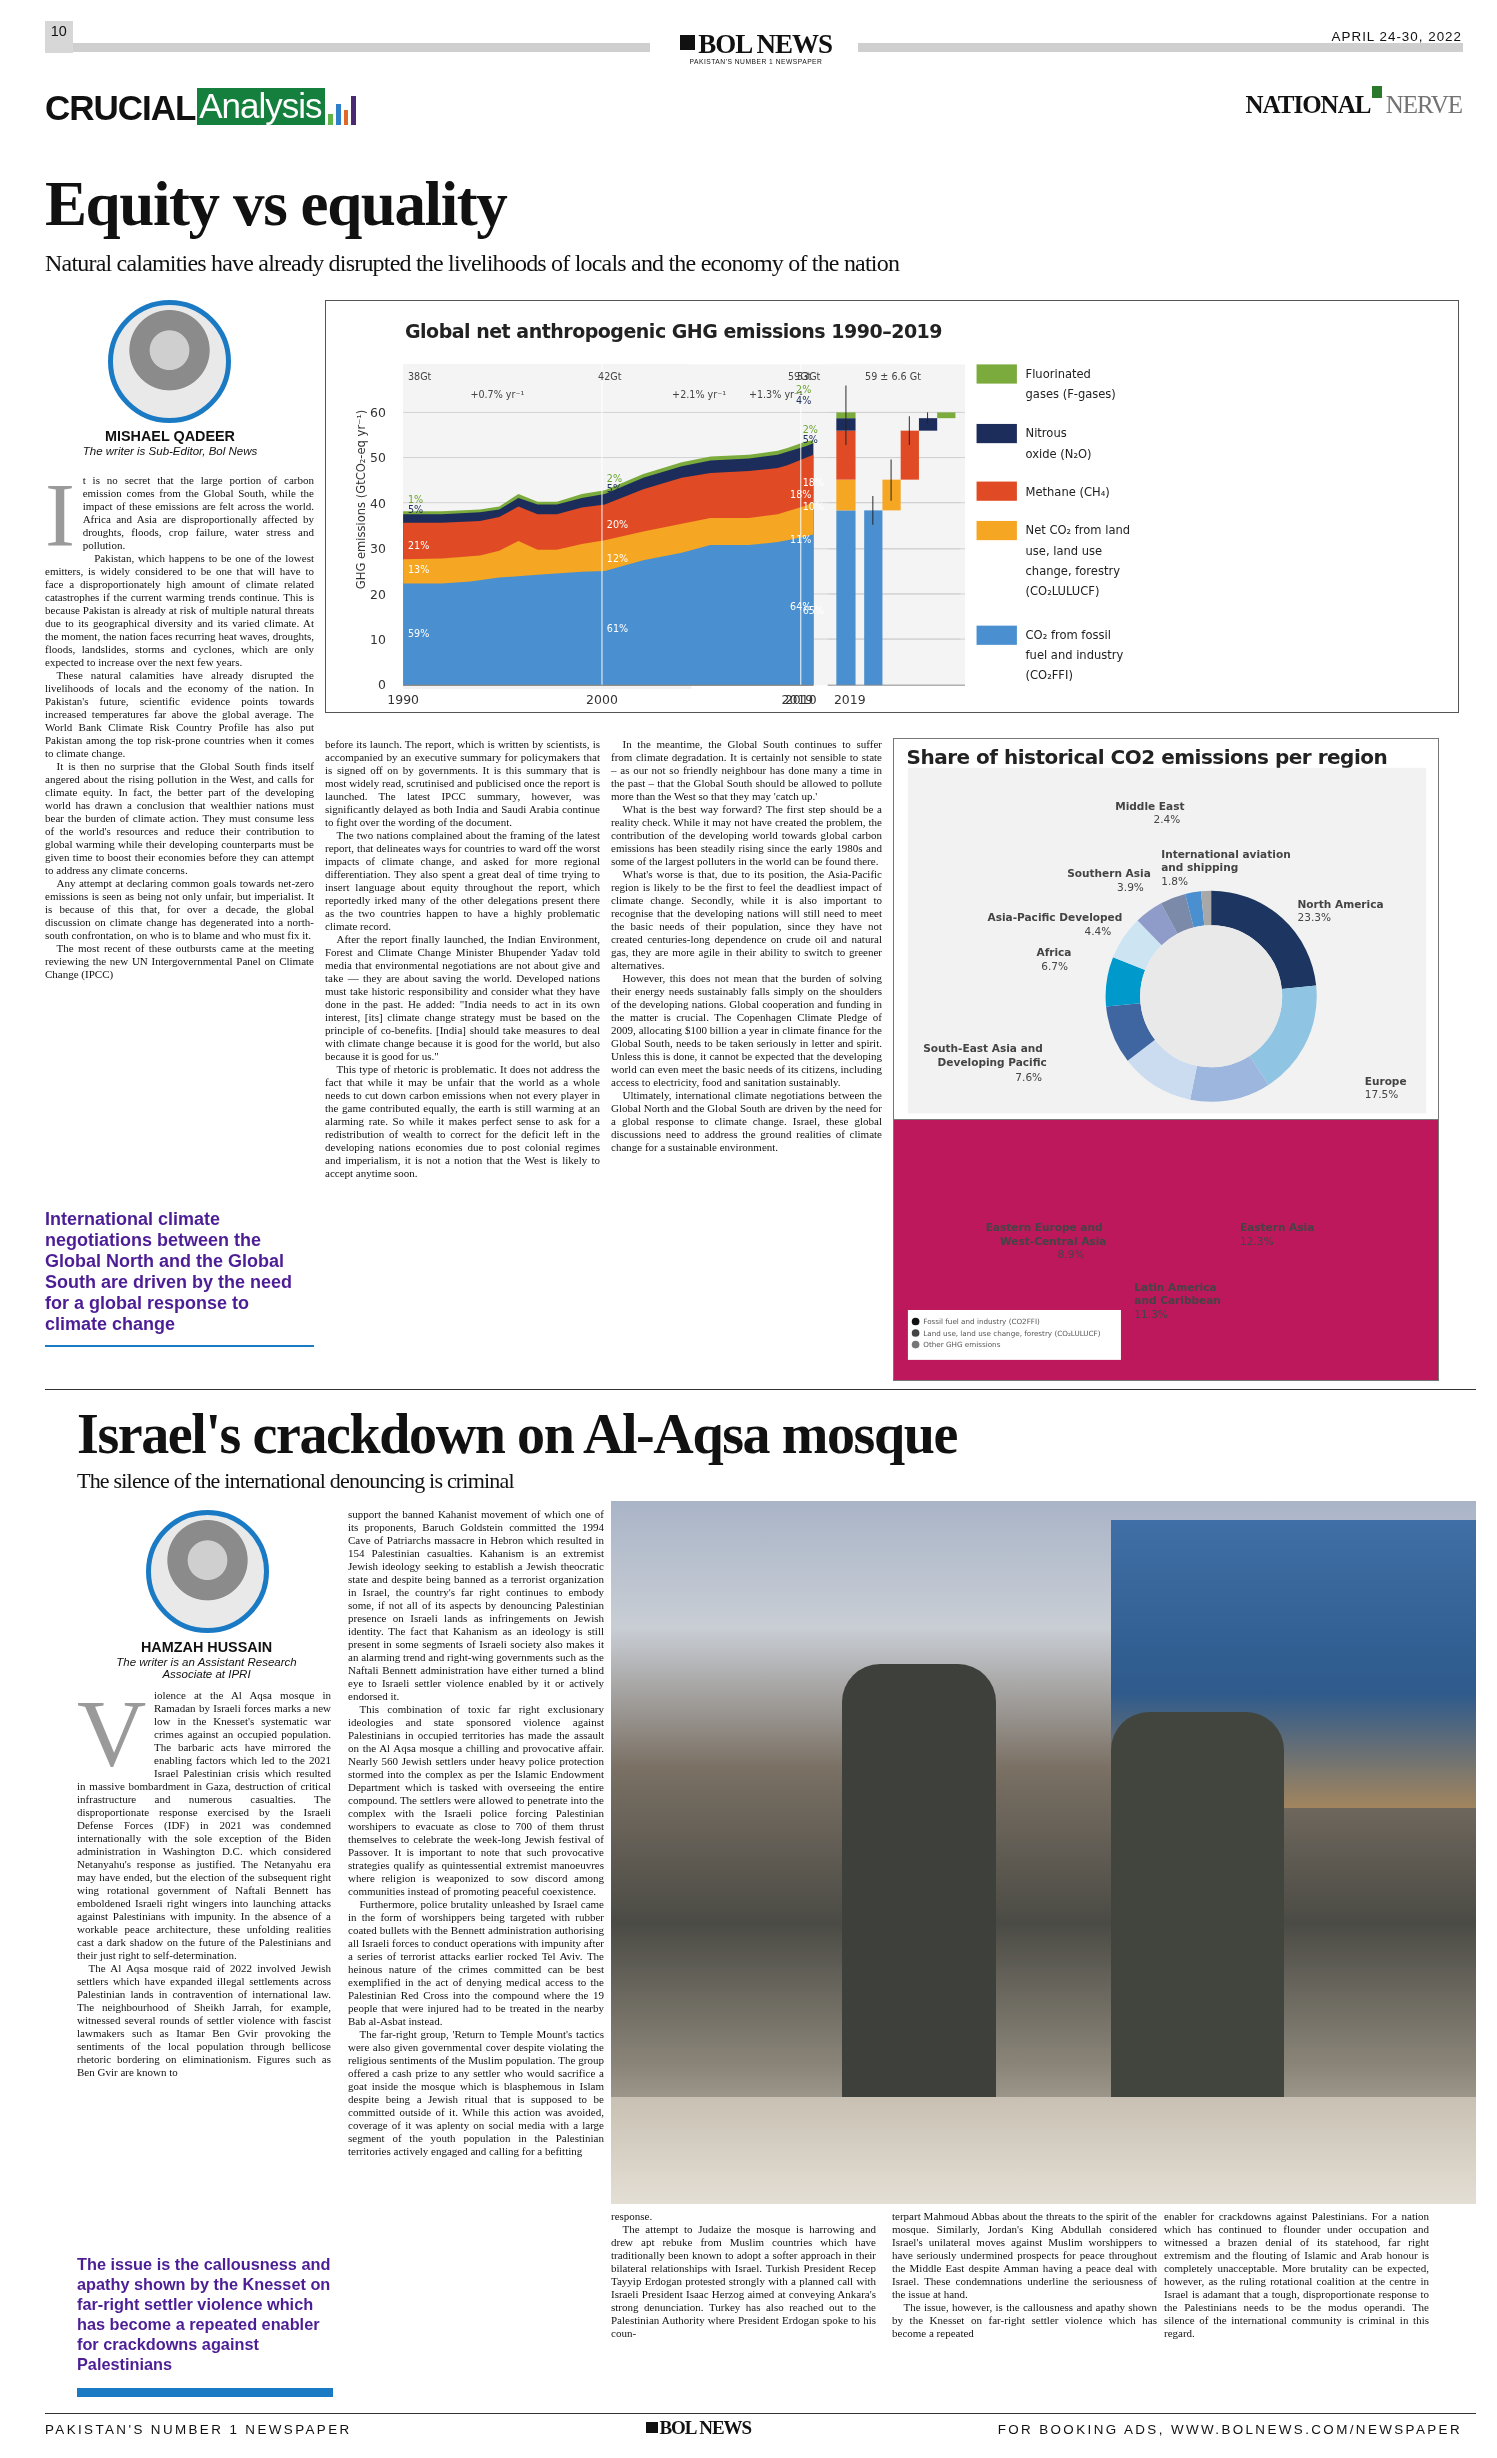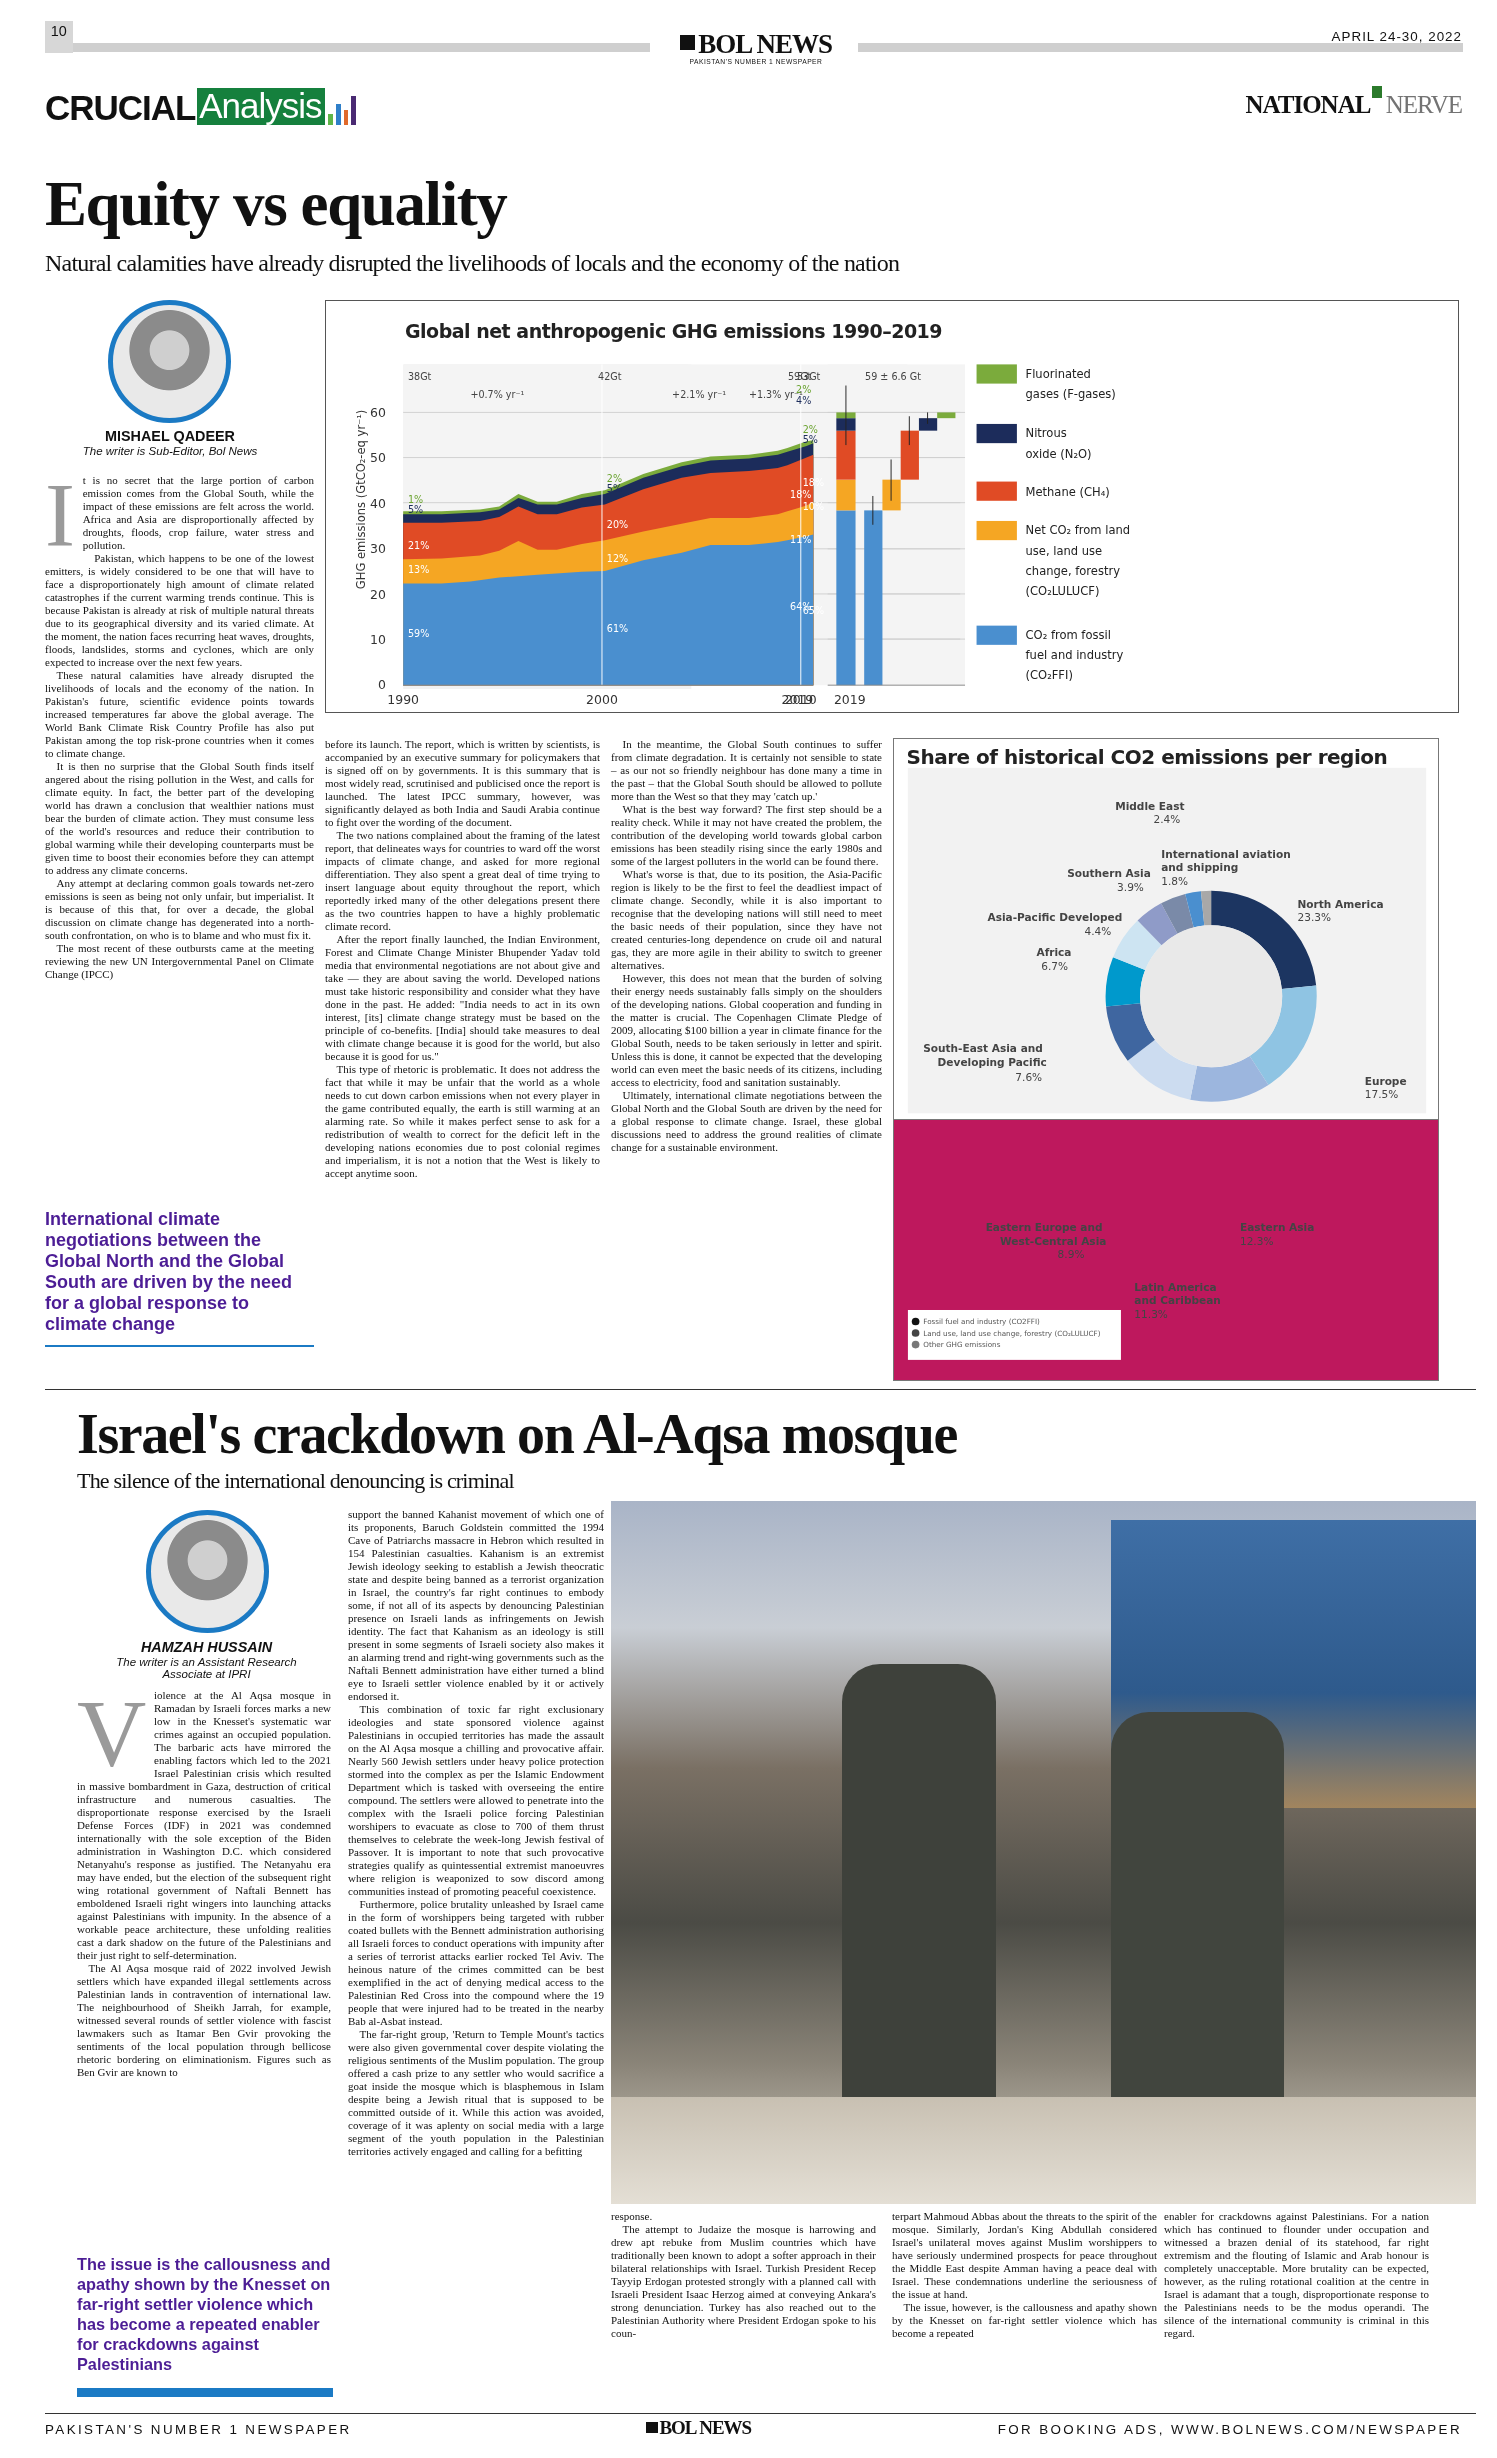--- a/index.html
+++ b/index.html
@@ -305,21 +305,21 @@
     </g>
   </svg>
 </div>
 
 <div class="abs divider" style="left:45px; top:1389px; width:1431px;"></div>
 
 <h1 class="abs headline" style="left:77px; top:1401px; font-size:56px;">Israel's crackdown on Al-Aqsa mosque</h1>
 <div class="abs standfirst" style="left:77px; top:1468px; font-size:22px;">The silence of the international denouncing is criminal</div>
 
 <div class="abs avatar" style="left:146px; top:1510px; width:123px; height:123px;"></div>
-<div class="abs author-name" style="left:77px; top:1639px; width:259px;font-style:italic;">HAMZAH HUSSAIN</div>
+<div class="abs author-name" style="left:77px; top:1639px; width:259px;">HAMZAH HUSSAIN</div>
 <div class="abs author-role" style="left:96px; top:1656px; width:221px;">The writer is an Assistant Research Associate at IPRI</div>
 
 <div class="abs col" style="left:77px; top:1689px; width:254px;">
   <span class="dropcap" style="font-size:96px; line-height:81px;">V</span>
   <p class="first">iolence at the Al Aqsa mosque in Ramadan by Israeli forces marks a new low in the Knesset's systematic war crimes against an occupied population. The barbaric acts have mirrored the enabling factors which led to the 2021 Israel Palestinian crisis which resulted in massive bombardment in Gaza, destruction of critical infrastructure and numerous casualties. The disproportionate response exercised by the Israeli Defense Forces (IDF) in 2021 was condemned internationally with the sole exception of the Biden administration in Washington D.C. which considered Netanyahu's response as justified. The Netanyahu era may have ended, but the election of the subsequent right wing rotational government of Naftali Bennett has emboldened Israeli right wingers into launching attacks against Palestinians with impunity. In the absence of a workable peace architecture, these unfolding realities cast a dark shadow on the future of the Palestinians and their just right to self-determination.</p>
   <p>The Al Aqsa mosque raid of 2022 involved Jewish settlers which have expanded illegal settlements across Palestinian lands in contravention of international law. The neighbourhood of Sheikh Jarrah, for example, witnessed several rounds of settler violence with fascist lawmakers such as Itamar Ben Gvir provoking the sentiments of the local population through bellicose rhetoric bordering on eliminationism. Figures such as Ben Gvir are known to</p>
 </div>
 <div class="abs pullquote" style="left:77px; top:2242px; width:254px; font-size:16.3px; line-height:20px;margin-top:12px;">The issue is the callousness and apathy shown by the Knesset on far-right settler violence which has become a repeated enabler for crackdowns against Palestinians</div>
 <div class="abs pq-bar" style="left:77px; top:2388px; width:256px; height:8.6px;"></div>
 

